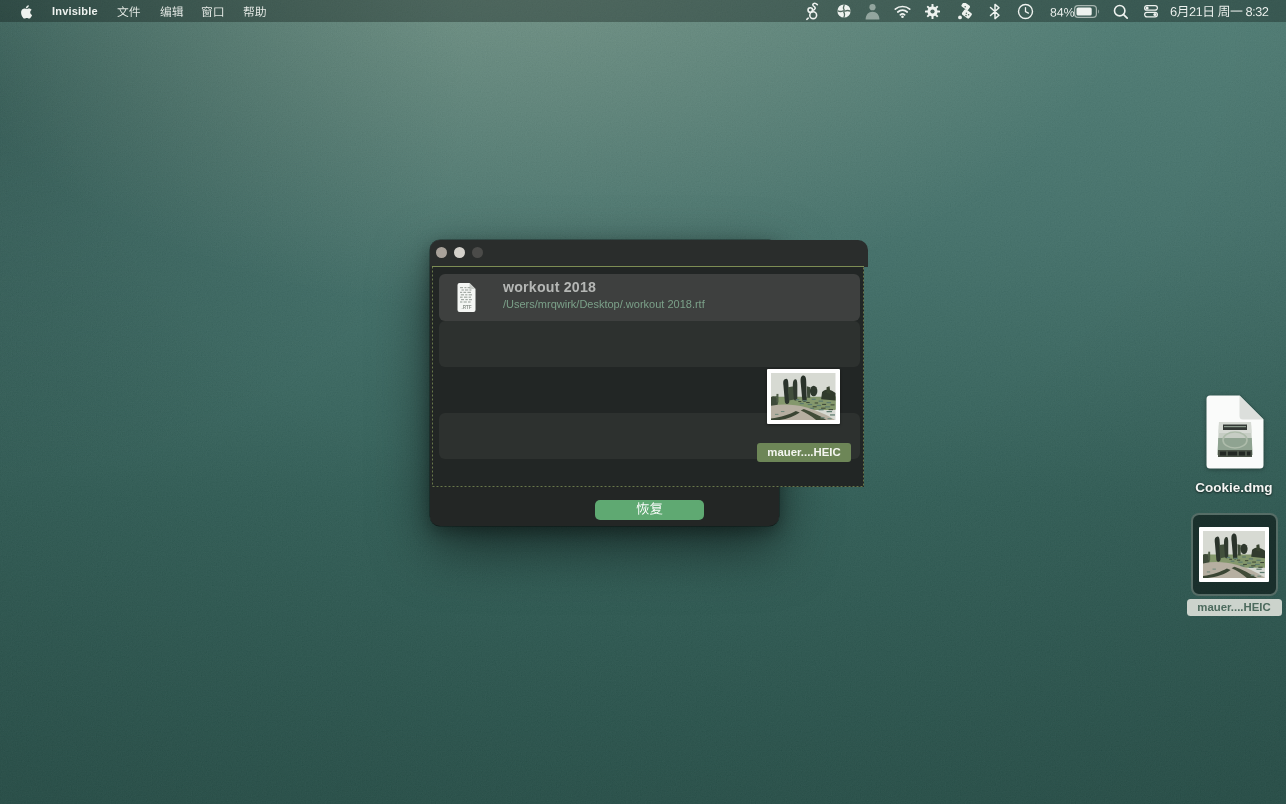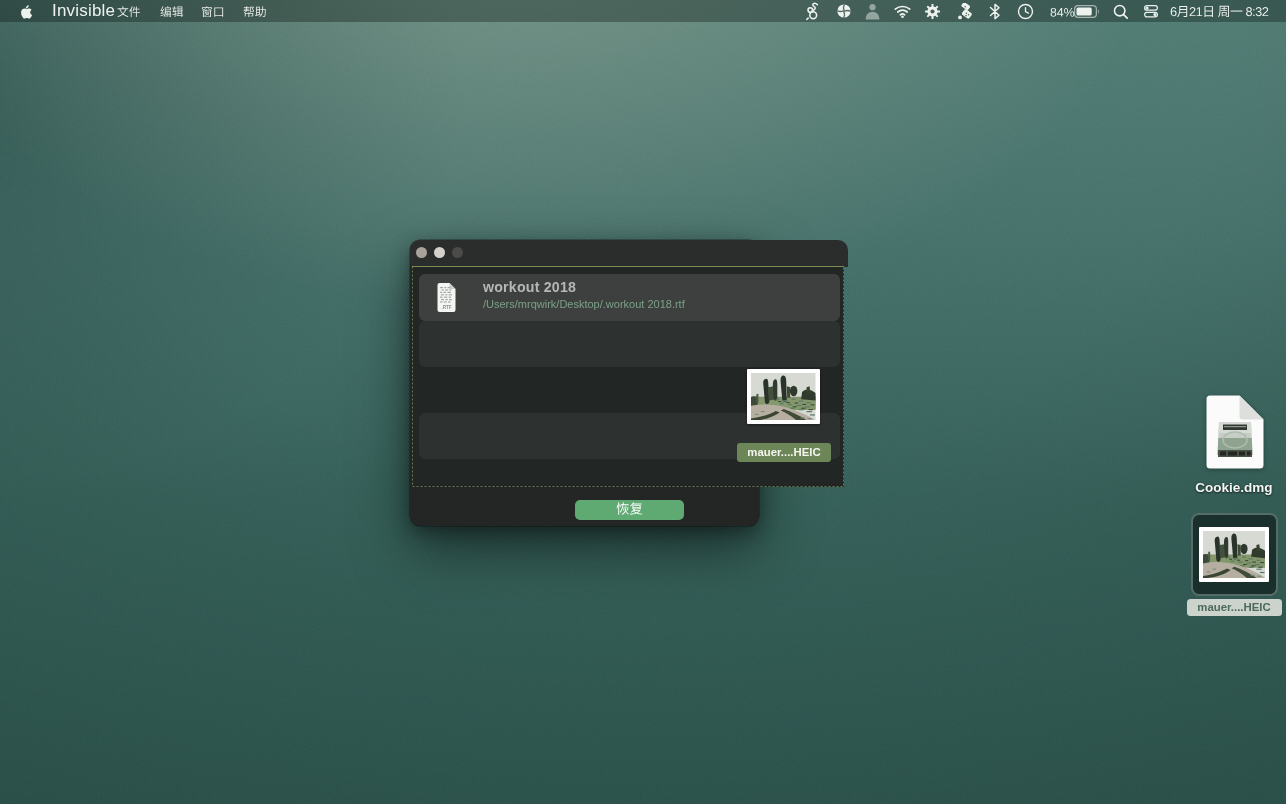--- a/index.html
+++ b/index.html
@@ -16,21 +16,21 @@
       <feColorMatrix type="matrix" values="0.33 0.33 0.33 0 0 0.33 0.33 0.33 0 0 0.33 0.33 0.33 0 0 0 0 0 0 1"></feColorMatrix>
     </filter>
     <rect width="1286" height="804" filter="url(#n)"></rect>
   </svg>
 
 <div class="abs" style="left:0;top:0;width:1286px;height:22px;background:rgba(5,14,12,0.33)"></div>
 <svg class="abs" style="left:19.8px;top:4.6px" width="12" height="14" viewBox="0 0 14 16" fill="#eef2ef">
 <path d="M9.4 2.6c.6-.7 1-1.7.9-2.6-.9.1-1.9.6-2.5 1.3-.55.6-1 1.6-.9 2.5 1 .1 1.9-.5 2.5-1.2z"></path>
 <path d="M11.9 8.4c0-2 1.6-2.9 1.7-3-.9-1.35-2.35-1.54-2.86-1.56-1.22-.12-2.38.72-3 .72-.62 0-1.57-.7-2.58-.68-1.33.02-2.55.77-3.24 1.96-1.38 2.4-.35 5.95 1 7.9.66.95 1.44 2.02 2.47 1.98.99-.04 1.37-.64 2.57-.64 1.2 0 1.54.64 2.59.62 1.07-.02 1.75-.97 2.4-1.93.76-1.1 1.07-2.17 1.09-2.23-.03-.01-2.1-.8-2.14-3.14z"></path>
   </svg>
-<div style="position:absolute;left:52px;top:0px;"><span style="color:#eef2ef;font-weight:400;font-size:17px;line-height:22px;letter-spacing:.2px">Invisible</span></div>
+<div style="position:absolute;left:52px;top:0px;"><span style="color:#eef2ef;font-weight:700;font-size:11px;line-height:22px;letter-spacing:.2px">Invisible</span></div>
 <div style="position:absolute;left:117.2px;top:5.3px;"><svg width="24" height="13" viewBox="0 0 24 13" style="" fill="#e9ede9" fill-opacity="1.0">
       <path transform="translate(0.00,10.15) scale(0.011800,-0.011800)" d="M423 823C453 774 485 707 497 666L580 693C566 734 531 799 501 847ZM50 664V590H206C265 438 344 307 447 200C337 108 202 40 36 -7C51 -25 75 -60 83 -78C250 -24 389 48 502 146C615 46 751 -28 915 -73C928 -52 950 -20 967 -4C807 36 671 107 560 201C661 304 738 432 796 590H954V664ZM504 253C410 348 336 462 284 590H711C661 455 592 344 504 253Z"></path>
       <path transform="translate(11.80,10.15) scale(0.011800,-0.011800)" d="M317 341V268H604V-80H679V268H953V341H679V562H909V635H679V828H604V635H470C483 680 494 728 504 775L432 790C409 659 367 530 309 447C327 438 359 420 373 409C400 451 425 504 446 562H604V341ZM268 836C214 685 126 535 32 437C45 420 67 381 75 363C107 397 137 437 167 480V-78H239V597C277 667 311 741 339 815Z"></path>
     </svg></div>
 <div style="position:absolute;left:159.8px;top:5.3px;"><svg width="24" height="13" viewBox="0 0 24 13" style="" fill="#e9ede9" fill-opacity="1.0">
       <path transform="translate(0.00,10.15) scale(0.011800,-0.011800)" d="M40 54 58 -15C140 18 245 61 346 103L332 163C223 121 114 79 40 54ZM61 423C75 430 98 435 205 450C167 386 132 335 116 316C87 278 66 252 45 248C53 230 64 196 68 182C87 194 118 204 339 255C336 271 333 298 334 317L167 282C238 374 307 486 364 597L303 632C286 593 265 554 245 517L133 505C190 593 246 706 287 815L215 840C179 719 112 587 91 554C71 520 55 496 38 491C46 473 57 438 61 423ZM624 350V202H541V350ZM675 350H746V202H675ZM481 412V-72H541V143H624V-47H675V143H746V-46H797V143H871V-7C871 -14 868 -16 861 -17C854 -17 836 -17 814 -16C822 -32 829 -56 831 -73C867 -73 890 -71 908 -62C926 -52 930 -35 930 -8V413L871 412ZM797 350H871V202H797ZM605 826C621 798 637 762 648 732H414V515C414 361 405 139 314 -21C329 -28 360 -50 372 -63C465 99 482 335 483 498H920V732H729C717 765 697 811 675 846ZM483 668H850V561H483Z"></path>
       <path transform="translate(11.80,10.15) scale(0.011800,-0.011800)" d="M551 751H819V650H551ZM482 808V594H892V808ZM81 332C89 340 119 346 153 346H244V202L40 167L56 94L244 132V-76H313V146L427 169L423 234L313 214V346H405V414H313V568H244V414H148C176 483 204 565 228 650H412V722H247C255 756 263 791 269 825L196 840C191 801 183 761 174 722H47V650H157C136 570 115 504 105 479C88 435 75 403 58 398C66 380 77 346 81 332ZM815 472V386H560V472ZM400 76 412 8 815 40V-80H885V46L959 52L960 115L885 110V472H953V535H423V472H491V82ZM815 329V242H560V329ZM815 185V105L560 86V185Z"></path>
     </svg></div>
 <div style="position:absolute;left:200.9px;top:5.3px;"><svg width="24" height="13" viewBox="0 0 24 13" style="" fill="#e9ede9" fill-opacity="1.0">
       <path transform="translate(0.00,10.15) scale(0.011800,-0.011800)" d="M371 673C293 611 182 561 86 534L125 476C230 508 342 568 426 637ZM576 631C679 587 810 516 874 469L923 518C854 566 722 632 622 674ZM432 573C417 543 391 503 367 471H164V-82H239V-40H769V-76H847V471H446C468 497 491 527 511 557ZM239 17V414H769V17ZM365 219C405 203 448 183 490 162C427 124 352 97 277 82C289 69 303 48 310 33C394 54 476 86 546 133C598 104 644 75 675 51L714 94C684 117 641 143 594 169C641 209 679 258 705 318L665 337L654 335H427C437 352 446 369 454 386L395 395C373 346 332 288 274 244C288 237 308 220 319 208C348 232 373 259 394 286H623C602 252 573 222 540 196C494 219 446 240 402 257ZM426 826C438 805 450 779 461 755H77V597H152V695H844V601H922V755H551C538 784 520 818 504 845Z"></path>
@@ -133,21 +133,21 @@
       <path transform="translate(18.97,11.09) scale(0.006299,-0.006299)" d="M103 0V127Q154 244 227.5 333.5Q301 423 382.0 495.5Q463 568 542.5 630.0Q622 692 686.0 754.0Q750 816 789.5 884.0Q829 952 829 1038Q829 1154 761.0 1218.0Q693 1282 572 1282Q457 1282 382.5 1219.5Q308 1157 295 1044L111 1061Q131 1230 254.5 1330.0Q378 1430 572 1430Q785 1430 899.5 1329.5Q1014 1229 1014 1044Q1014 962 976.5 881.0Q939 800 865.0 719.0Q791 638 582 468Q467 374 399.0 298.5Q331 223 301 153H1036V0Z"></path>
       <path transform="translate(25.60,11.09) scale(0.006299,-0.006299)" d="M156 0V153H515V1237L197 1010V1180L530 1409H696V153H1039V0Z"></path>
       <path transform="translate(32.22,11.09) scale(0.012900,-0.012900)" d="M253 352H752V71H253ZM253 426V697H752V426ZM176 772V-69H253V-4H752V-64H832V772Z"></path>
       <path transform="translate(47.67,11.09) scale(0.012900,-0.012900)" d="M148 792V468C148 313 138 108 33 -38C50 -47 80 -71 93 -86C206 69 222 302 222 468V722H805V15C805 -2 798 -8 780 -9C763 -10 701 -11 636 -8C647 -27 658 -60 661 -79C751 -79 805 -78 836 -66C868 -54 880 -32 880 15V792ZM467 702V615H288V555H467V457H263V395H753V457H539V555H728V615H539V702ZM312 311V-8H381V48H701V311ZM381 250H631V108H381Z"></path>
       <path transform="translate(60.02,11.09) scale(0.012900,-0.012900)" d="M44 431V349H960V431Z"></path>
       <path transform="translate(75.47,11.09) scale(0.006299,-0.006299)" d="M1050 393Q1050 198 926.0 89.0Q802 -20 570 -20Q344 -20 216.5 87.0Q89 194 89 391Q89 529 168.0 623.0Q247 717 370 737V741Q255 768 188.5 858.0Q122 948 122 1069Q122 1230 242.5 1330.0Q363 1430 566 1430Q774 1430 894.5 1332.0Q1015 1234 1015 1067Q1015 946 948.0 856.0Q881 766 765 743V739Q900 717 975.0 624.5Q1050 532 1050 393ZM828 1057Q828 1296 566 1296Q439 1296 372.5 1236.0Q306 1176 306 1057Q306 936 374.5 872.5Q443 809 568 809Q695 809 761.5 867.5Q828 926 828 1057ZM863 410Q863 541 785.0 607.5Q707 674 566 674Q429 674 352.0 602.5Q275 531 275 406Q275 115 572 115Q719 115 791.0 185.5Q863 256 863 410Z"></path>
       <path transform="translate(82.09,11.09) scale(0.006299,-0.006299)" d="M187 875V1082H382V875ZM187 0V207H382V0Z"></path>
       <path transform="translate(85.12,11.09) scale(0.006299,-0.006299)" d="M1049 389Q1049 194 925.0 87.0Q801 -20 571 -20Q357 -20 229.5 76.5Q102 173 78 362L264 379Q300 129 571 129Q707 129 784.5 196.0Q862 263 862 395Q862 510 773.5 574.5Q685 639 518 639H416V795H514Q662 795 743.5 859.5Q825 924 825 1038Q825 1151 758.5 1216.5Q692 1282 561 1282Q442 1282 368.5 1221.0Q295 1160 283 1049L102 1063Q122 1236 245.5 1333.0Q369 1430 563 1430Q775 1430 892.5 1331.5Q1010 1233 1010 1057Q1010 922 934.5 837.5Q859 753 715 723V719Q873 702 961.0 613.0Q1049 524 1049 389Z"></path>
       <path transform="translate(91.75,11.09) scale(0.006299,-0.006299)" d="M103 0V127Q154 244 227.5 333.5Q301 423 382.0 495.5Q463 568 542.5 630.0Q622 692 686.0 754.0Q750 816 789.5 884.0Q829 952 829 1038Q829 1154 761.0 1218.0Q693 1282 572 1282Q457 1282 382.5 1219.5Q308 1157 295 1044L111 1061Q131 1230 254.5 1330.0Q378 1430 572 1430Q785 1430 899.5 1329.5Q1014 1229 1014 1044Q1014 962 976.5 881.0Q939 800 865.0 719.0Q791 638 582 468Q467 374 399.0 298.5Q331 223 301 153H1036V0Z"></path>
     </svg></div>
-<div class="abs" style="left:410px;top:240px;width:349px;height:286px;background:#232625;border-radius:10px;
+<div class="abs" style="left:430px;top:240px;width:349px;height:286px;background:#232625;border-radius:10px;
 box-shadow:0 22px 55px rgba(0,0,0,.5), 0 6px 18px rgba(0,0,0,.35), inset 0 0.5px 0 rgba(255,255,255,.25), 0 0 0 0.5px rgba(0,0,0,.5);">
 <div style="position:absolute;left:0;top:0;width:438px;height:27px;background:#2a2d2c;border-radius:10px 10px 0 0;"></div>
 <div style="position:absolute;left:6.3px;top:7px;width:11px;height:11px;border-radius:50%;background:#a9a29a;"></div>
 <div style="position:absolute;left:24.1px;top:7px;width:11px;height:11px;border-radius:50%;background:#d4d1cb;"></div>
 <div style="position:absolute;left:42.1px;top:7px;width:11px;height:11px;border-radius:50%;background:#4b4b49;"></div>
 <div style="position:absolute;left:2px;top:26px;width:432px;height:221px;background:#222625;"></div>
 <svg style="position:absolute;left:2px;top:26px" width="432" height="221">
       <rect x="0.5" y="0.5" width="431" height="220" fill="none" stroke="#68774a" stroke-width="1" stroke-dasharray="2 2"></rect>
       <line x1="0" y1="0.5" x2="432" y2="0.5" stroke="#7d8d54" stroke-width="1"></line>
     </svg>

